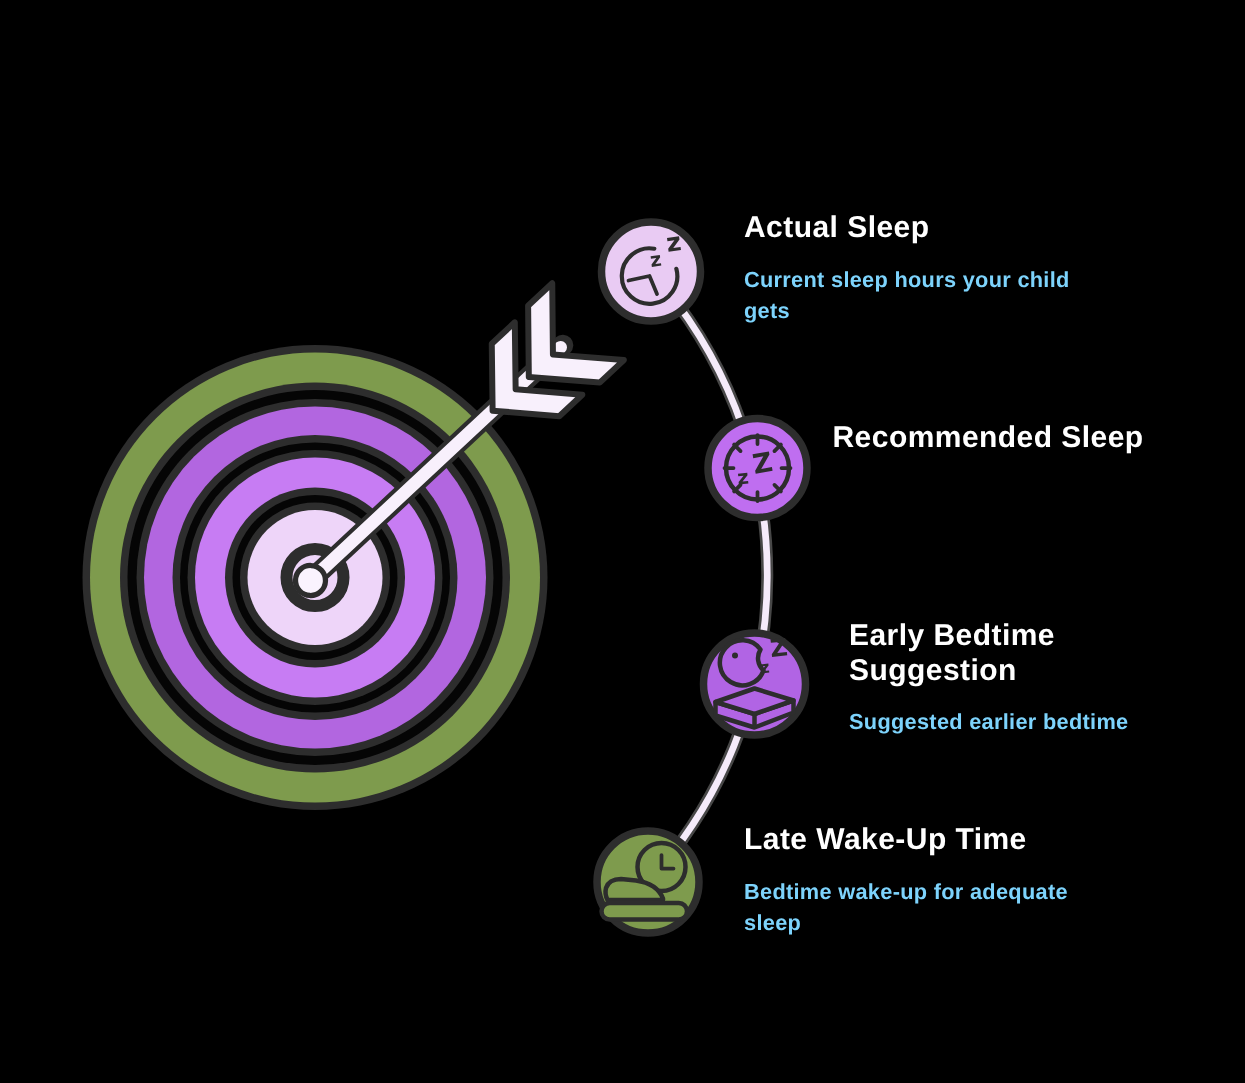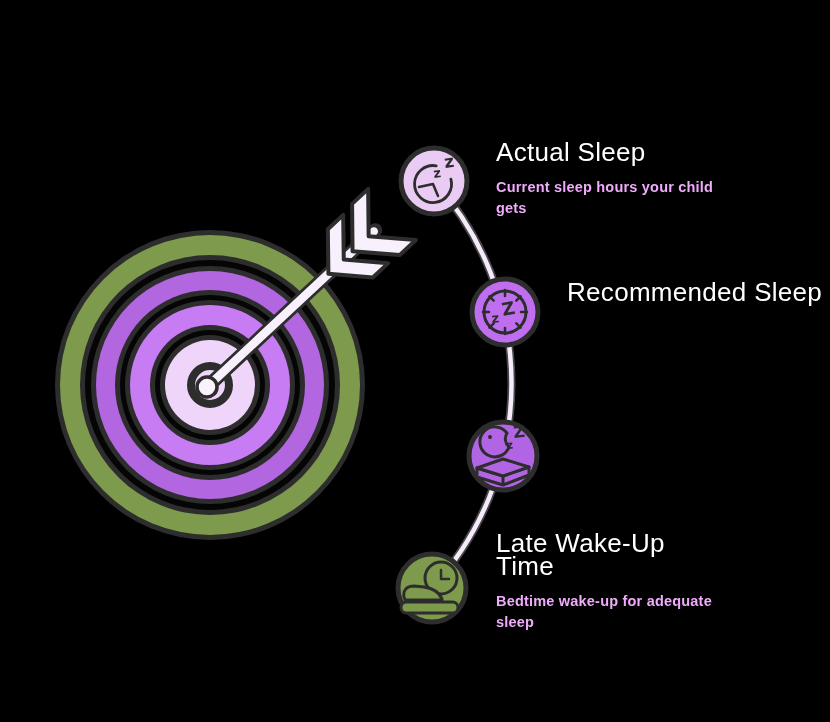--- a/index.html
+++ b/index.html
@@ -3,25 +3,25 @@
 <meta charset="utf-8">
 <style>
   html,body{margin:0;padding:0;background:#000;}
   .stage{
     position:relative;width:830px;height:722px;background:#000;overflow:hidden;
     font-family:"Liberation Sans", sans-serif;
   }
   .stage svg{position:absolute;left:0;top:0;}
   .item{position:absolute;}
   .item .title{
-    margin:0;color:#ffffff;font-size:26px;line-height:23px;font-weight:normal;
+    margin:0;color:#ffffff;font-size:20px;line-height:23px;font-weight:bold;
     letter-spacing:0.3px;
   }
   .item .desc{
-    margin:13px 0 0 0;color:#f0abfc;font-size:14.5px;line-height:21px;
+    margin:13px 0 0 0;color:#7dd3fc;font-size:14.5px;line-height:21px;
     font-weight:bold;letter-spacing:0.2px;
   }
   .icon-z{font-family:"DejaVu Sans", sans-serif;font-weight:bold;fill:#2d2d2d;}
 </style>
 </head>
 <body>
 
 <div class="stage">
 
   <svg width="830" height="722" viewBox="0 0 830 722">
@@ -100,23 +100,27 @@
       <path d="M404 592 Q406 586 414 586 L424 587 Q438 589 442 599 L442 600 L405 600 Q403 596 404 592 Z" fill="#7e9b4d" stroke="#2d2d2d" stroke-width="3" stroke-linejoin="round"></path>
       <rect x="401" y="602" width="57" height="11" rx="5.5" fill="#7e9b4d" stroke="#2d2d2d" stroke-width="3"></rect>
     </g>
   </svg>
 
   <div class="item" style="left:496px;top:141px;width:225px">
     <div class="title">Actual Sleep</div>
     <div class="desc">Current sleep hours your child gets</div>
   </div>
 
-  <div class="item" style="left:567px;top:281px;width:260px">
+  <div class="item" style="left:555px;top:281px;width:260px">
     <div class="title">Recommended Sleep</div>
   </div>
 
+  <div class="item" style="left:566px;top:413px;width:190px">
+    <div class="title">Early Bedtime Suggestion</div>
+    <div class="desc" style="width:260px">Suggested earlier bedtime</div>
+  </div>
 
-  <div class="item" style="left:496px;top:532px;width:225px">
+  <div class="item" style="left:496px;top:549px;width:225px">
     <div class="title">Late Wake-Up Time</div>
     <div class="desc">Bedtime wake-up for adequate sleep</div>
   </div>
 
 </div>
 
 </body></html>

